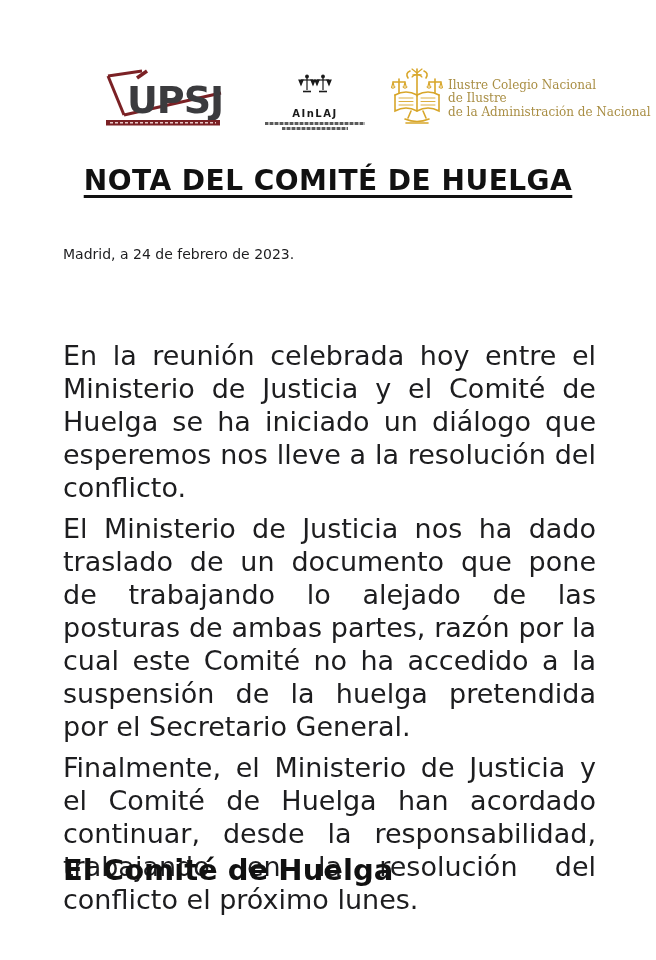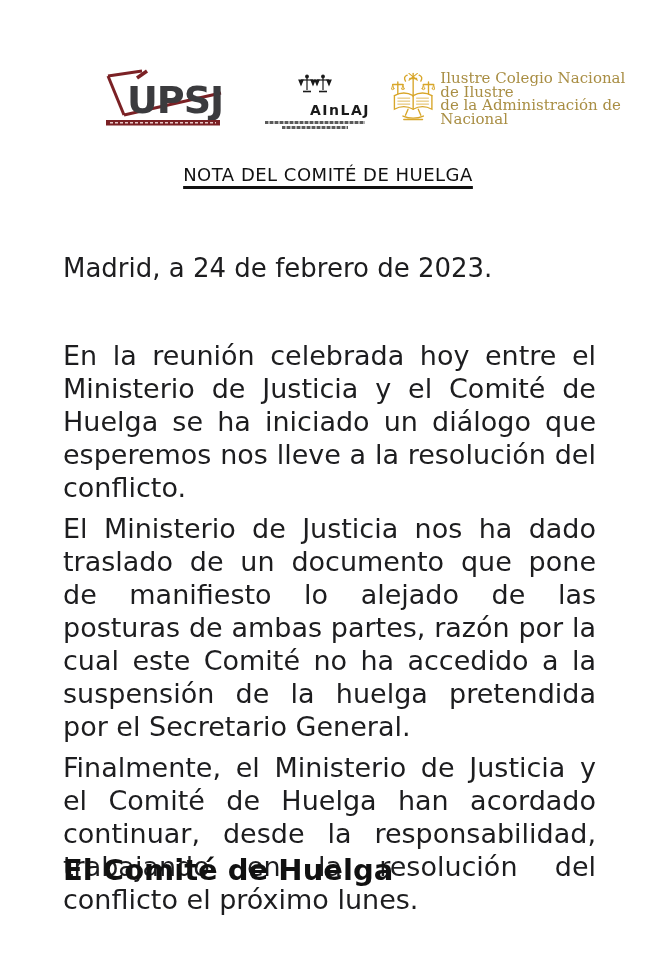--- a/index.html
+++ b/index.html
@@ -8,44 +8,43 @@
     font-family:"DejaVu Sans","Liberation Sans",sans-serif;
     color:#1d1d1f;position:relative;overflow:hidden;
   }
   .page{position:absolute;inset:0;}
 
   
   .logo{position:absolute;}
   .logo-upsj{left:101px;top:68px;width:124px;}
   .logo-ainlaj{left:260px;top:74px;width:110px;text-align:center;}
   .ainlaj-label{
-    font-weight:bold;font-size:14px;letter-spacing:1.5px;color:#1a1a1a;
-    margin-top:3px;
-    text-align:right;
+    font-weight:bold;font-size:10px;letter-spacing:1.5px;color:#1a1a1a;
+    margin-top:9px;
   }
   .micro-line{
     height:3px;margin:2px auto 0;
     background:repeating-linear-gradient(90deg,#5a5a5a 0 3px,#b5b5b5 3px 5px);
   }
   .micro-line.l1{width:100px;margin-top:3px;}
   .micro-line.l2{width:66px;}
   .logo-colegio{left:391px;top:66px;display:flex;align-items:center;}
   .colegio-text{
-    margin-left:5px;color:#a98e44;font-size:15px;line-height:13.5px;
+    margin-left:5px;color:#a98e44;font-size:12px;line-height:13.5px;
     font-family:"DejaVu Serif","Liberation Serif",serif;
   }
 
   
   .doc-title{
     position:absolute;top:164px;left:0;width:100%;text-align:center;
-    font-size:18px;font-weight:normal;color:#111;letter-spacing:0.5px;
+    font-size:28px;font-weight:bold;color:#111;letter-spacing:0.5px;
     text-decoration:underline;text-decoration-thickness:2.5px;text-underline-offset:5px;
   }
   .dateline{
-    position:absolute;top:252px;left:63px;font-size:26px;line-height:33px;color:#1d1d1f;
+    position:absolute;top:238px;left:63px;font-size:14px;line-height:33px;color:#1d1d1f;
   }
   .doc-body{
     position:absolute;top:339px;left:63px;width:533px;
     font-size:27px;line-height:33px;color:#1d1d1f;
   }
   .doc-body p{margin:0 0 8px 0;text-align:justify;}
   .signature{
     position:absolute;top:853px;left:63px;
     font-size:29px;font-weight:bold;color:#111;
   }
@@ -121,19 +120,19 @@
       <div>de la Administración de Nacional</div>
     </div>
   </div>
 
   <div class="doc-title">NOTA DEL COMITÉ DE HUELGA</div>
 
   <div class="dateline">Madrid, a 24 de febrero de 2023.</div>
 
   <div class="doc-body">
     <p>En la reunión celebrada hoy entre el Ministerio de Justicia y el Comité de Huelga se ha iniciado un diálogo que esperemos nos lleve a la resolución del conflicto.</p>
-    <p>El Ministerio de Justicia nos ha dado traslado de un documento que pone de manifiesto lo alejado de las posturas de ambas partes, razón por la cual este Comité no ha accedido a la suspensión de la huelga pretendida por el Secretario General.</p>
+    <p>El Ministerio de Justicia nos ha dado traslado de un documento que pone de trabajando lo alejado de las posturas de ambas partes, razón por la cual este Comité no ha accedido a la suspensión de la huelga pretendida por el Secretario General.</p>
     <p>Finalmente, el Ministerio de Justicia y el Comité de Huelga han acordado continuar, desde la responsabilidad, trabajando en la resolución del conflicto el próximo lunes.</p>
   </div>
 
   <div class="signature">El Comité de Huelga</div>
 
 </div>
 
 </body></html>

